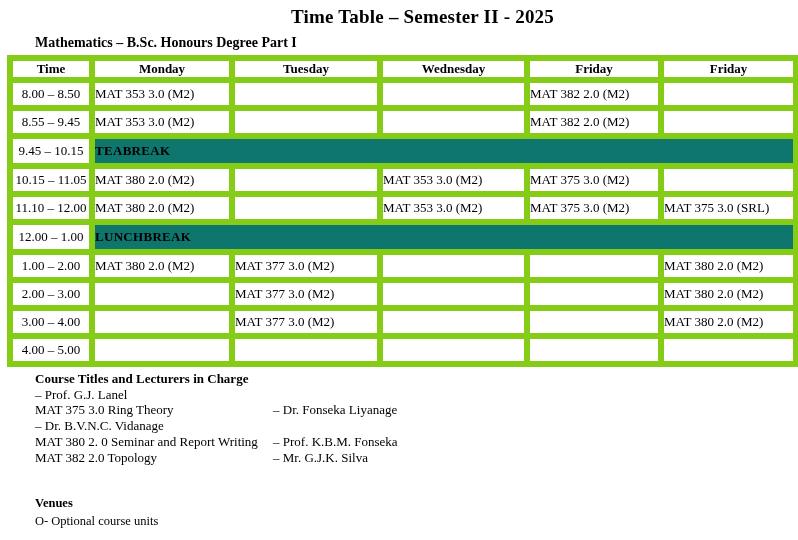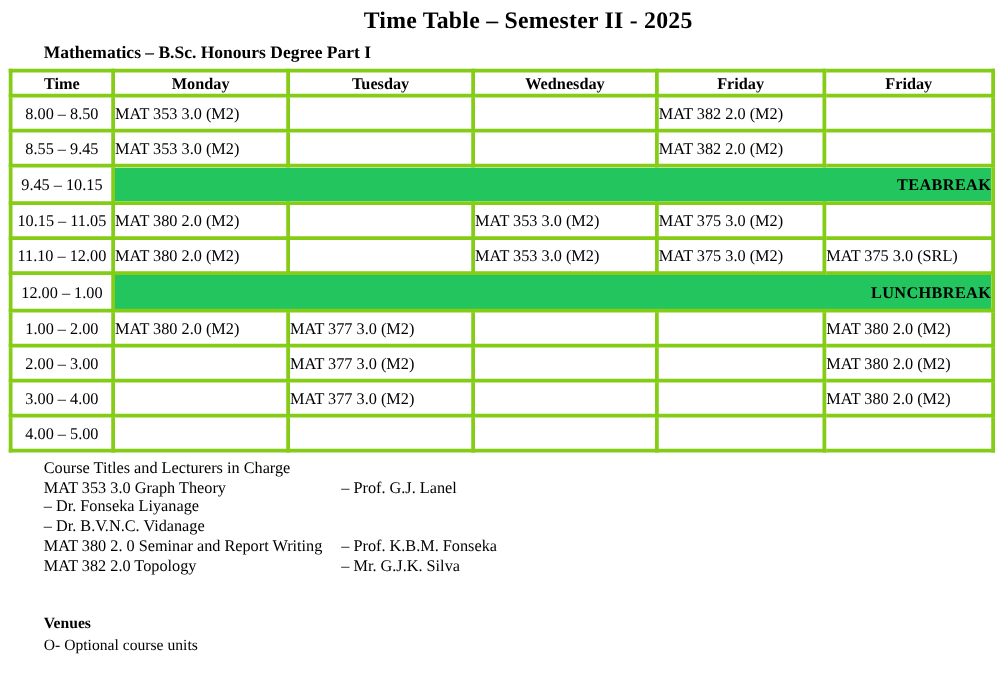--- a/index.html
+++ b/index.html
@@ -28,49 +28,49 @@
   }
 
   table.tt {
     margin-left: 7px;
     border-collapse: collapse;
     table-layout: fixed;
     width: 786px;
     border: 2px solid #000;
   }
   table.tt th, table.tt td {
-    border: 3px solid #84cc16;
+    border: 6px solid #84cc16;
     padding: 0;
     font-size: 13px;
     overflow: hidden;
     white-space: nowrap;
   }
   table.tt th {
     height: 20px;
     font-weight: bold;
     text-align: center;
   }
   tr.row-normal td { height: 28px; }
   tr.row-break td  { height: 30px; margin-left: 16px; }
   td.time-col { text-align: center; }
   td.day-col  { text-align: left; padding-left: 6px; }
   td.break-cell {
-    background: #22c55e;
-    font-weight: bold;
-    text-align: right;
+    background: #0f766e;
+    font-weight: bold;
+    text-align: left;
     font-size: 13.5px;
     letter-spacing: 0.3px;
   }
 
   .courses {
     margin: 4px 0 0 35px;
     font-size: 13px;
     line-height: 15.7px;
   }
-  .courses-heading { font-weight: normal; }
+  .courses-heading { font-weight: bold; }
   .course-row { display: flex; }
   .course-name { width: 238px; flex: 0 0 auto; }
   .course-lecturer { flex: 0 0 auto; }
 
   .venues {
     margin: 30px 0 0 35px;
     font-size: 12.5px;
     line-height: 16.5px;
   }
   .venues-heading { font-weight: bold; }
@@ -176,24 +176,24 @@
         <td class="day-col"></td>
         <td class="day-col"></td>
         <td class="day-col"></td>
       </tr>
     </tbody>
   </table>
 
   <div class="courses">
     <div class="courses-heading">Course Titles and Lecturers in Charge</div>
     <div class="course-row">
-      <span class="course-name">MAT 353 3.0 Graph Theory</span>
       <span class="course-lecturer">– Prof. G.J. Lanel</span>
     </div>
     <div class="course-row">
+      <span class="course-name">MAT 375 3.0 Ring Theory</span>
       <span class="course-lecturer">– Dr. Fonseka Liyanage</span>
     </div>
     <div class="course-row">
       <span class="course-lecturer">– Dr. B.V.N.C. Vidanage</span>
     </div>
     <div class="course-row">
       <span class="course-name">MAT 380 2. 0 Seminar and Report Writing</span>
       <span class="course-lecturer">– Prof. K.B.M. Fonseka</span>
     </div>
     <div class="course-row">

